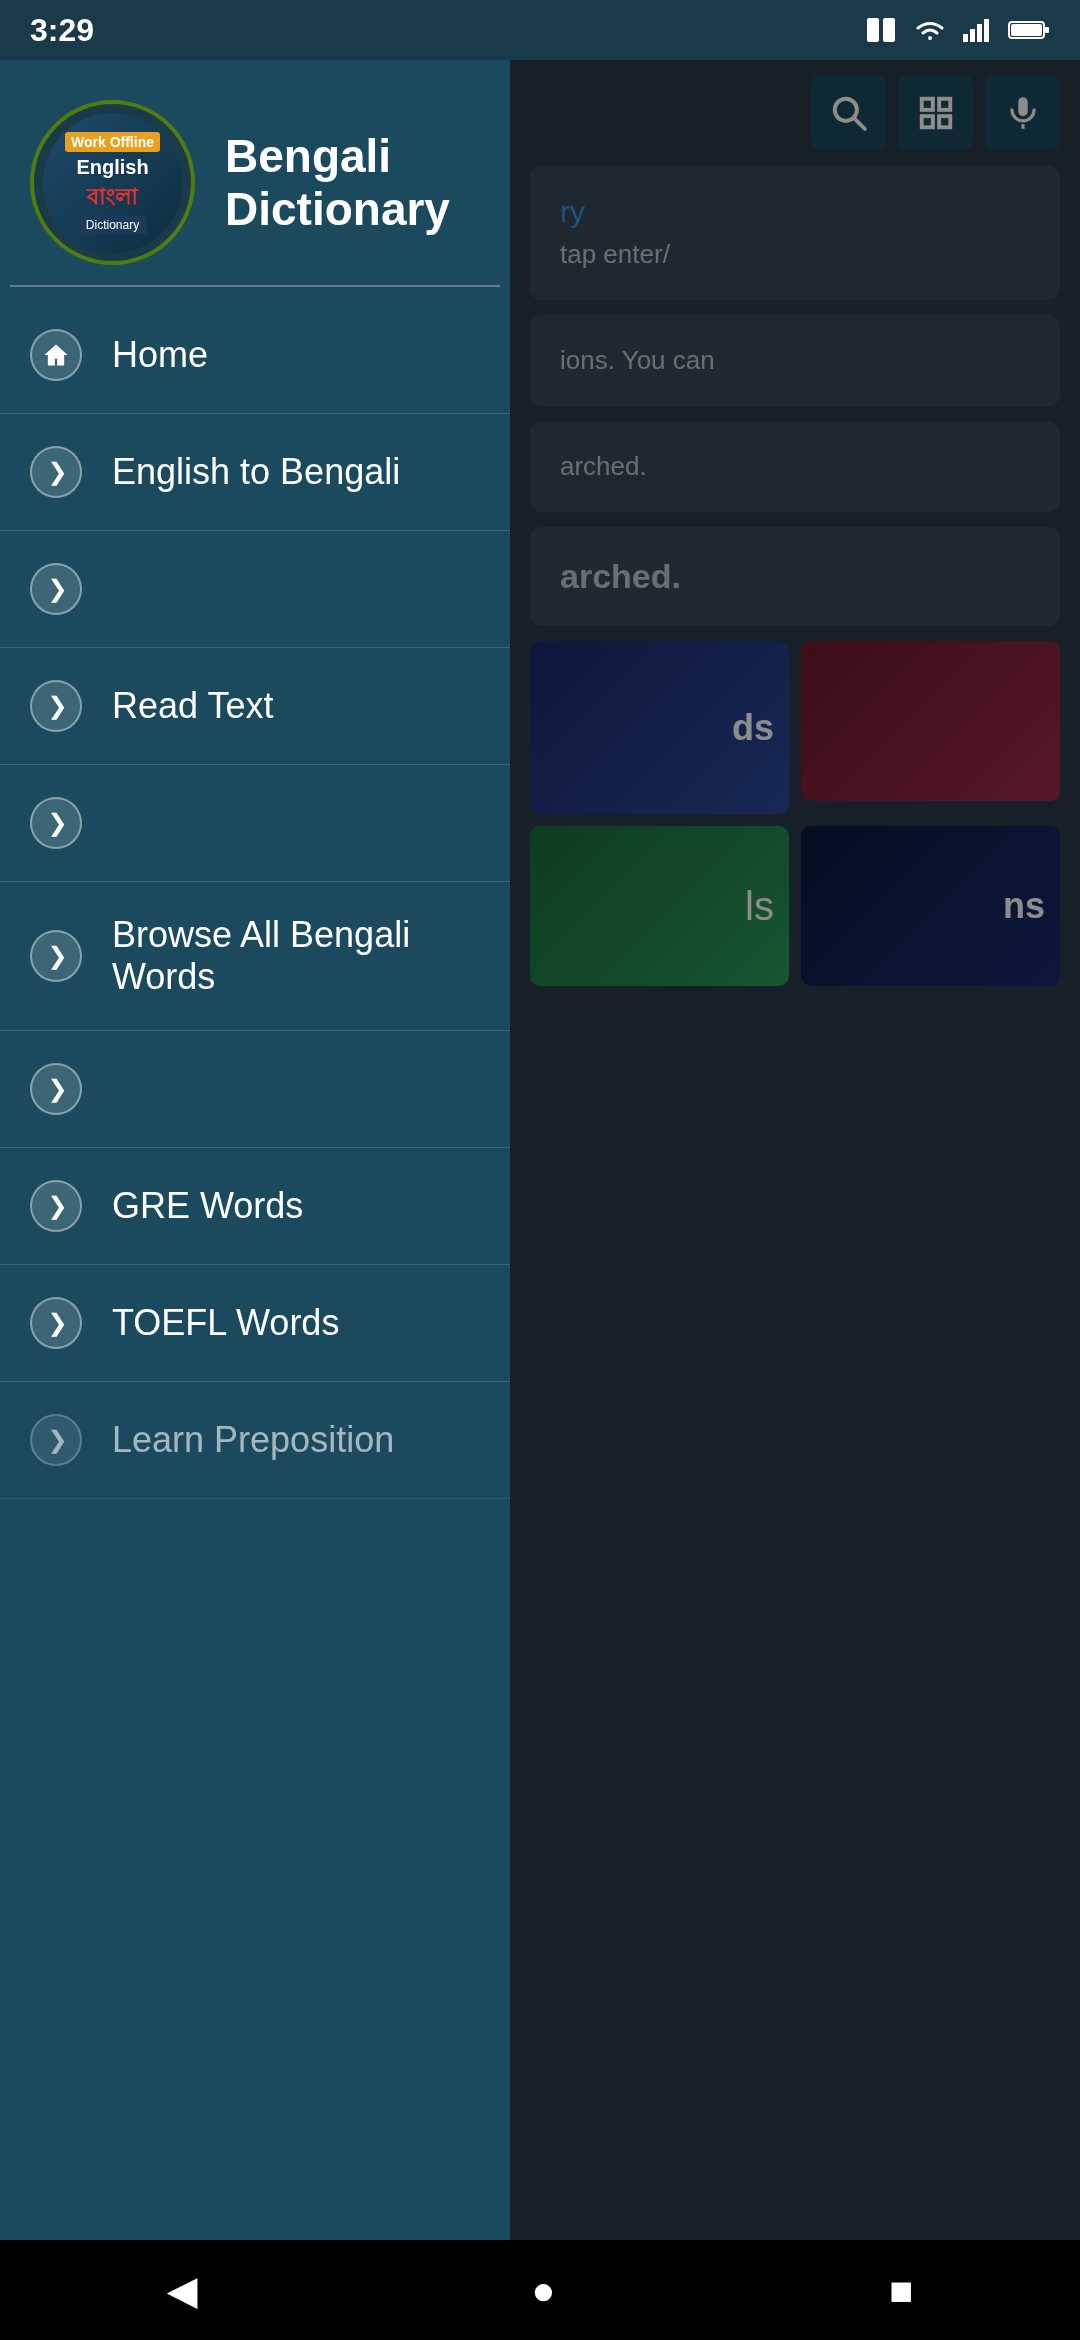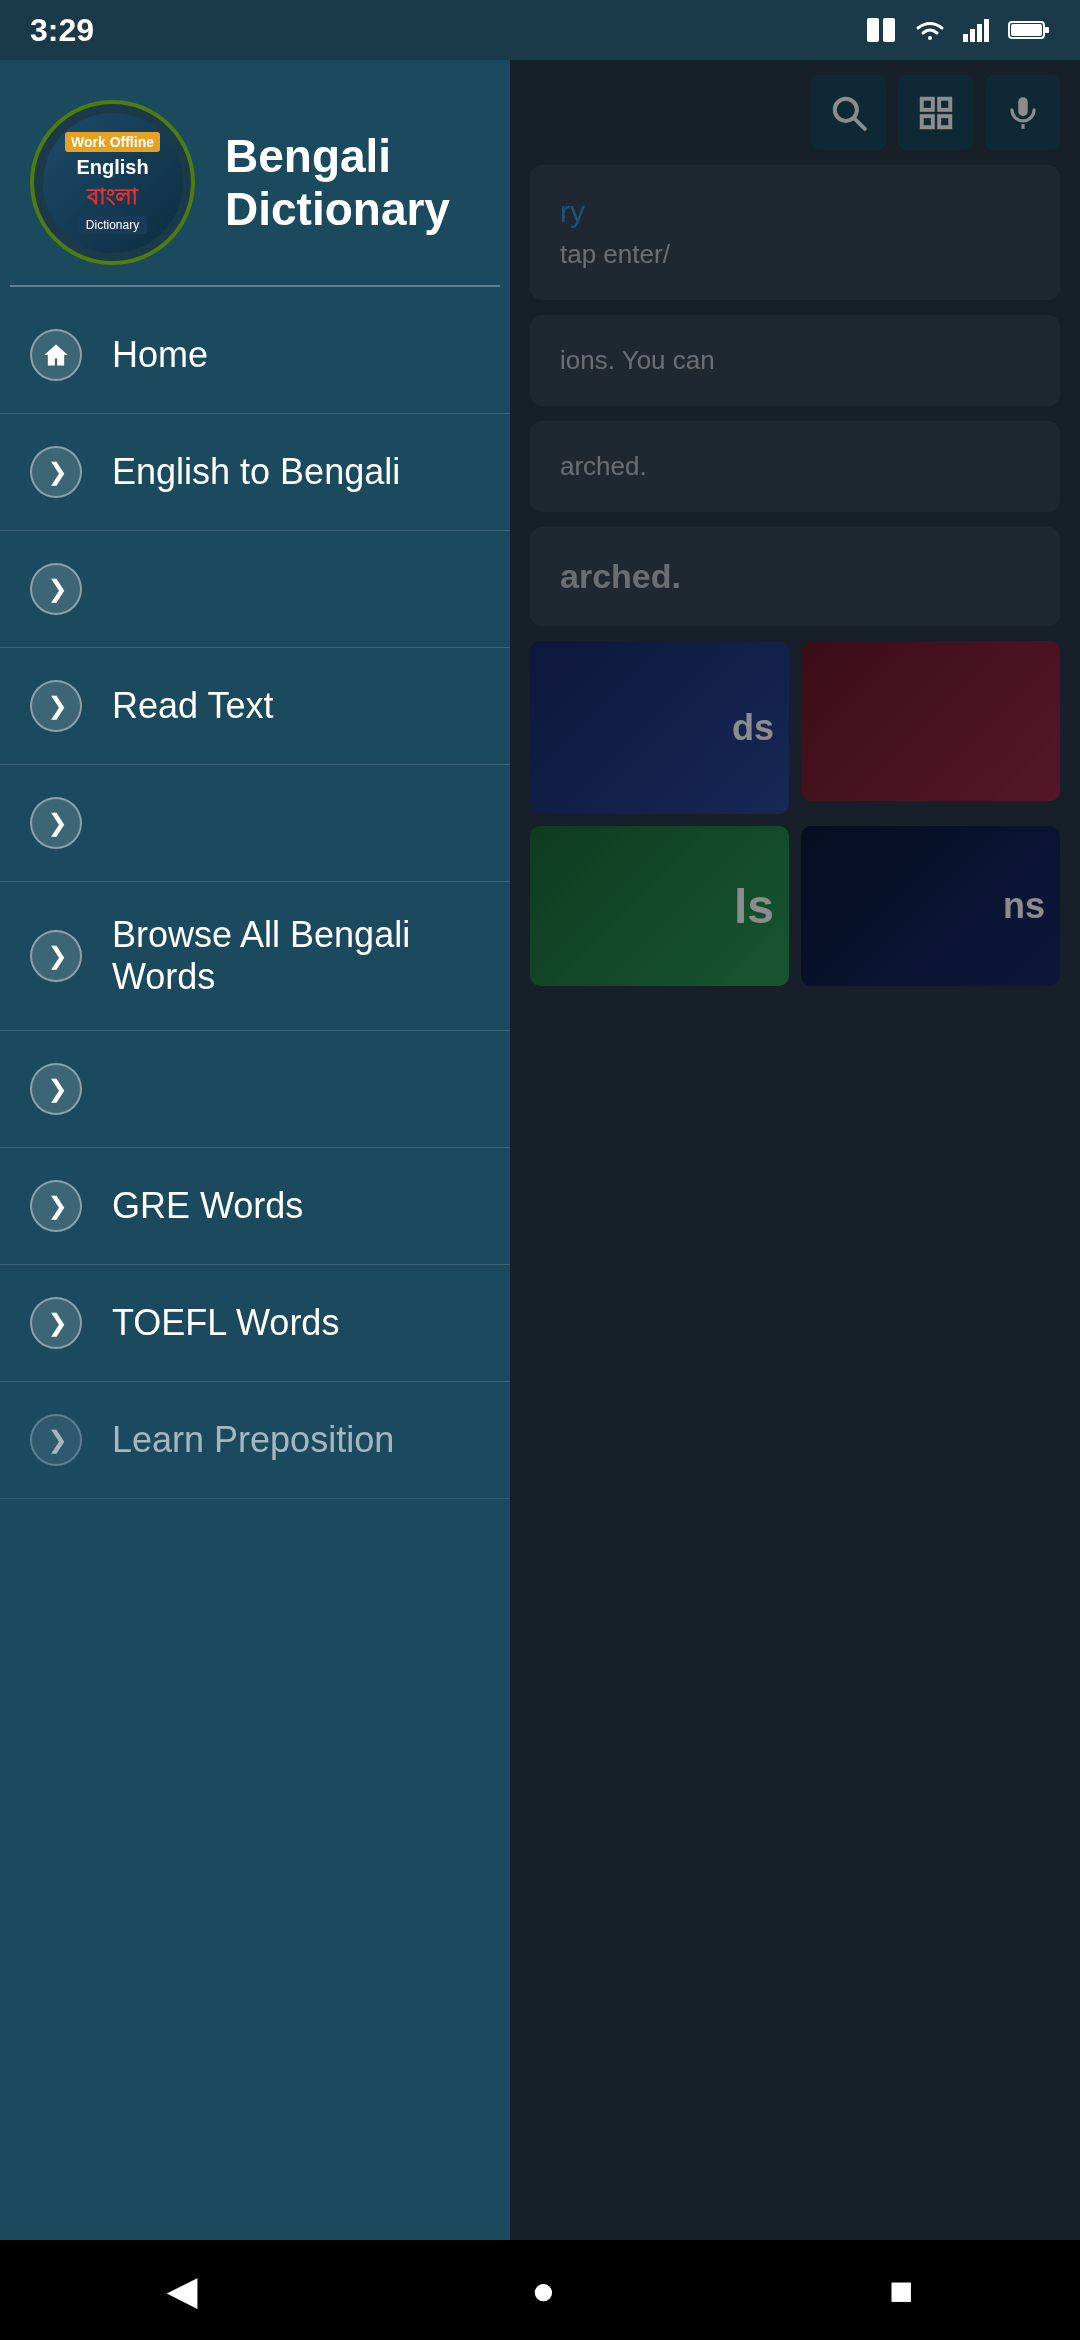--- a/index.html
+++ b/index.html
@@ -401,21 +401,21 @@
     <div style="margin: 0 20px 15px; background:rgba(255,255,255,0.08); border-radius:12px; padding:30px;">
       <div style="color:rgba(255,255,255,0.7); font-size:34px;font-weight:bold;">arched.</div>
     </div>
 
     <div style="display:grid; grid-template-columns:1fr 1fr; gap:12px; padding:0 20px; margin-top:10px;">
       <div style="height:173px; border-radius:10px; background:linear-gradient(135deg,#1a2a6c,#2a4a9c); display:flex; align-items:center; justify-content:flex-end; padding:15px;">
         <span style="color:white; font-size:36px; font-weight:bold;">ds</span>
       </div>
       <div style="height:160px; border-radius:10px; background:linear-gradient(135deg,#6c1a2a,#9c2a4a);"></div>
       <div style="height:160px; border-radius:10px; background:linear-gradient(135deg,#1a6c3a,#2a9c5a); display:flex; align-items:center; justify-content:flex-end; padding:15px;">
-        <span style="color:white; font-size:48px; font-weight:bold;">ls</span>
+        <span style="color:white; font-size:40px; font-weight:normal;">ls</span>
       </div>
       <div style="height:160px; border-radius:10px; background:linear-gradient(135deg,#0a1a3c,#1a2a6c); display:flex; align-items:center; justify-content:flex-end; padding:15px;">
         <span style="color:white; font-size:36px; font-weight:bold;">ns</span>
       </div>
     </div>
 
     <div class="right-overlay"></div>
   </div>
 
 </div>

